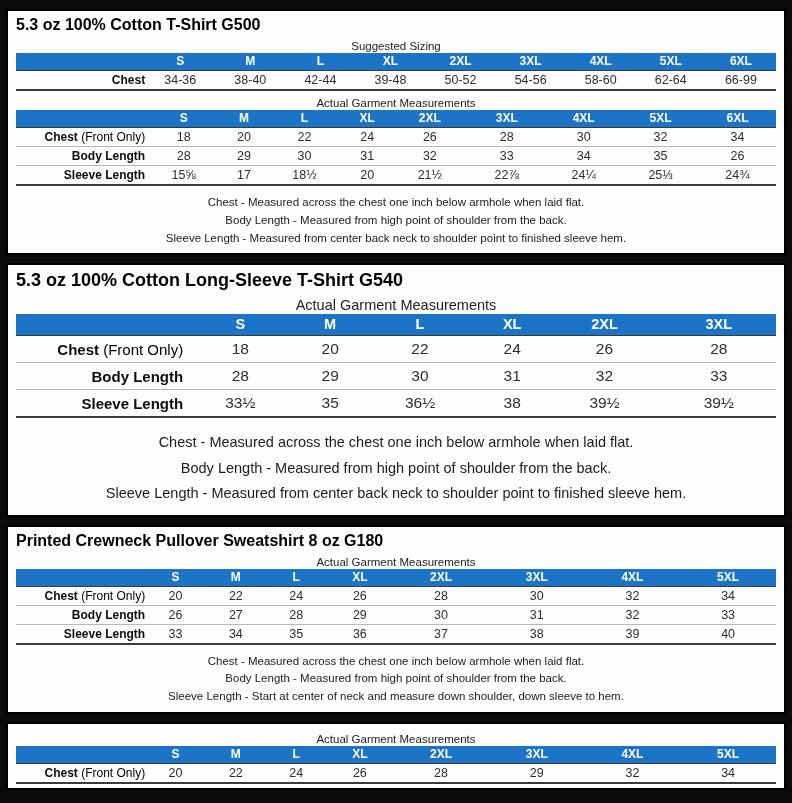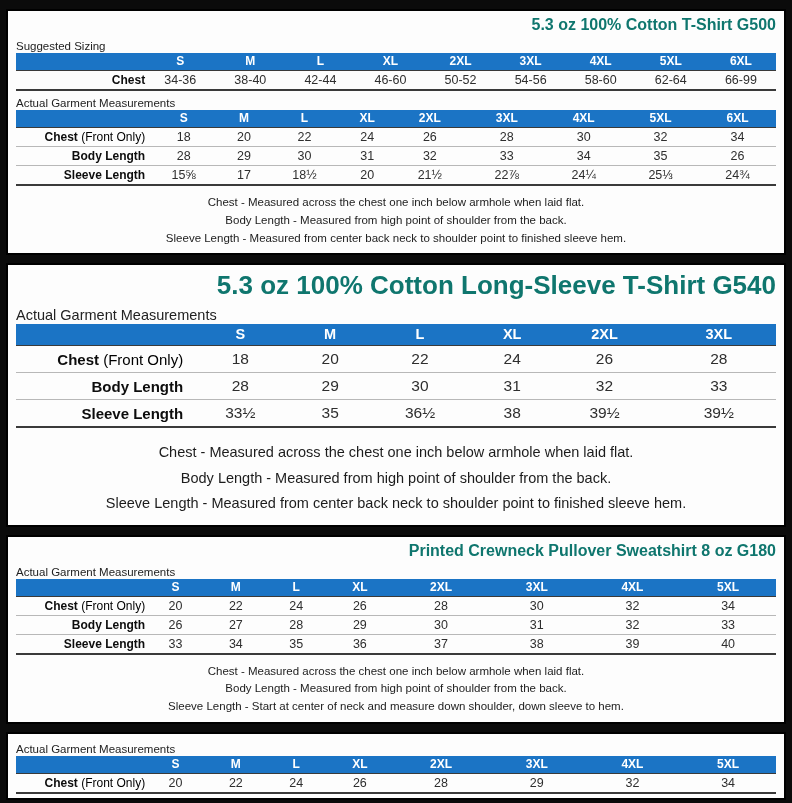--- a/index.html
+++ b/index.html
@@ -11,22 +11,22 @@
   }
   .page { width:792px; box-sizing:border-box; padding:4px 0 6px; }
   .panel {
     background:#fdfdfd;
     border:2px solid #000;
     margin:5px 6px 8px;
     padding:3px 8px 4px;
     color:#161616;
     box-sizing:border-box;
   }
-  .panel h2 { margin:2px 0 4px; color:#0f766e; letter-spacing:0;text-align:right; }
-  .tbl-label { color:#222; margin:6px 0 1px; }
+  .panel h2 { margin:2px 0 4px; color:#000000; letter-spacing:0; }
+  .tbl-label { color:#222; margin:6px 0 1px;text-align:center; }
   table { width:100%; border-collapse:collapse; border-bottom:2px solid #3a3a3a; }
   thead th {
     background:#1b74c5;
     color:#ffffff;
     font-weight:bold;
     text-align:center;
     border:none;
   }
   thead th.corner { background:#1b74c5; }
   tbody td {
@@ -42,21 +42,21 @@
 
   
   .panel.small h2 { font-size:16px; }
   .panel.small .tbl-label { font-size:11.5px; }
   .panel.small thead th { font-size:12px; padding:1px 0 2px; }
   .panel.small tbody td { font-size:12.5px; padding:2px 0; }
   .panel.small td.lbl { width:17%; font-size:12px; }
   .panel.small .footnotes { font-size:11.5px; line-height:1.55; padding-bottom:2px; }
 
   
-  .panel.large h2 { font-size:26px; margin-bottom:6px; }
+  .panel.large h2 { font-size:18px; margin-bottom:6px; }
   .panel.large .tbl-label { font-size:14.5px; }
   .panel.large thead th { font-size:14.5px; padding:2px 0 3px; }
   .panel.large tbody td { font-size:15.5px; padding:4px 0; }
   .panel.large td.lbl { width:22%; font-size:15px; }
   .panel.large .footnotes { font-size:14.5px; line-height:1.75; margin-top:12px; padding-bottom:4px; }
 </style>
 </head>
 <body>
 
 <div class="page" id="page-root">
@@ -77,21 +77,21 @@
             <th>5XL</th>
             <th>6XL</th>
           </tr>
         </thead>
         <tbody>
           <tr>
             <td class="lbl"><b>Chest</b><span class="suffix"></span></td>
             <td>34-36</td>
             <td>38-40</td>
             <td>42-44</td>
-            <td>46-60</td>
+            <td>39-48</td>
             <td>50-52</td>
             <td>54-56</td>
             <td>58-60</td>
             <td>62-64</td>
             <td>66-99</td>
           </tr>
         </tbody>
       </table>
       <div class="tbl-label">Actual Garment Measurements</div>
       <table>

